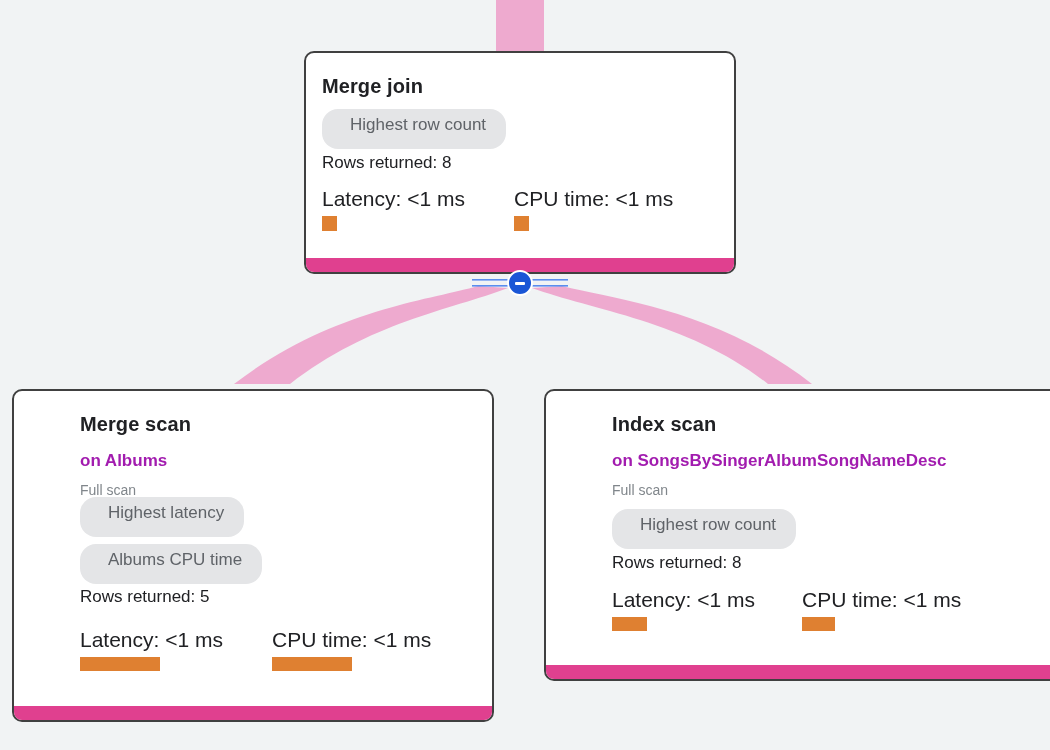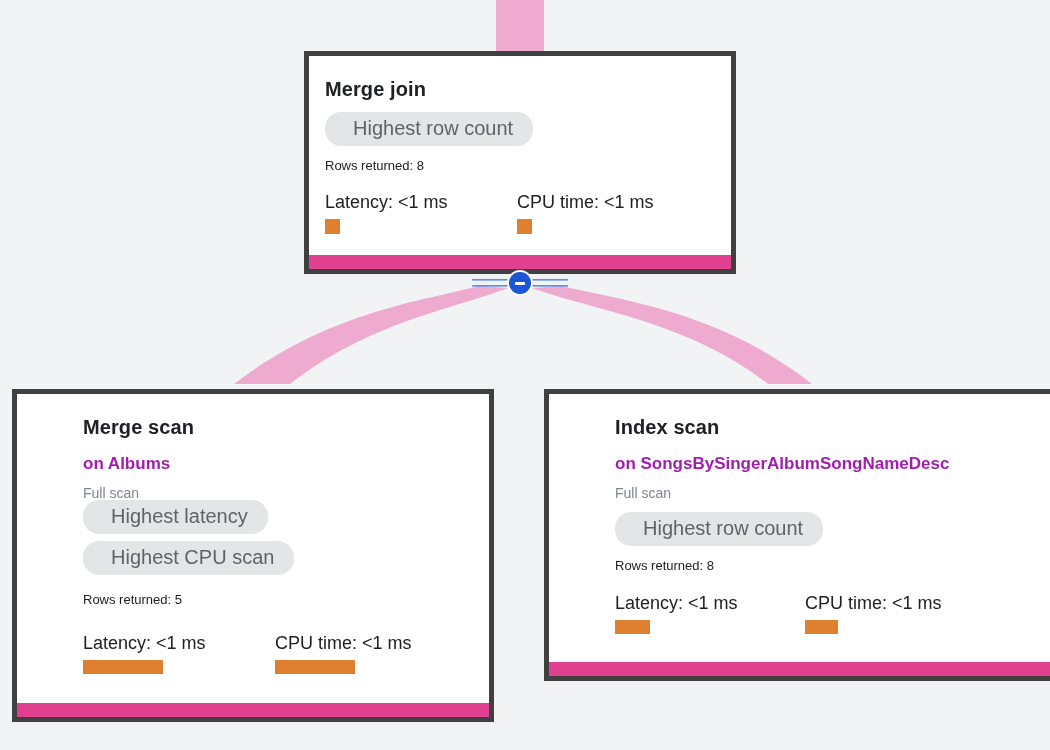--- a/index.html
+++ b/index.html
@@ -29,22 +29,22 @@
     left: 0; top: 0;
     width: 1050px;
     height: 750px;
     z-index: 1;
   }
 
   
   .node-card {
     position: absolute;
     background: #ffffff;
-    border: 5px solid #404040;
-    border-radius: 0;
+    border: 2px solid #404040;
+    border-radius: 10px;
     box-sizing: border-box;
     z-index: 3;
     overflow: hidden;
   }
   .node-bottom-bar {
     position: absolute;
     left: 0;
     bottom: 0;
     width: 100%;
     height: 14px;
@@ -74,43 +74,43 @@
     font-size: 14px;
     font-weight: 400;
     color: #80868b;
     line-height: 23px;
   }
 
   .chip {
     display: inline-block;
     background: #e4e5e7;
     color: #5f6368;
-    font-size: 20px;
+    font-size: 17px;
     line-height: 20px;
     border-radius: 16px;
-    padding: 6px 20px 8px 28px;
+    padding: 6px 20px 14px 28px;
     margin-bottom: 7px;
     white-space: nowrap;
   }
 
   .rows-returned {
-    font-size: 13px;
+    font-size: 17px;
     color: #202124;
     line-height: 24px;
   }
 
   .metrics-row {
     position: relative;
   }
   .metric {
     position: absolute;
     top: 0;
   }
   .metric-label {
-    font-size: 18px;
+    font-size: 21px;
     color: #202124;
     line-height: 22px;
     white-space: nowrap;
   }
   .metric-bar {
     background: #df8031;
     margin-top: 6px;
   }
 
   
@@ -217,21 +217,21 @@
 
       <div class="node-title" style="position:absolute; left:66px; top:21px;">Merge scan</div>
 
       <div class="node-subtitle" style="position:absolute; left:66px; top:58px;">on Albums</div>
 
       <div class="node-scantype" style="position:absolute; left:66px; top:88px;">Full scan</div>
 
       <div style="position:absolute; left:66px; top:106px;">
         <span class="chip">Highest latency</span>
         <br>
-        <span class="chip">Highest CPU scan</span>
+        <span class="chip">Albums CPU time</span>
       </div>
 
       <div class="rows-returned" style="position:absolute; left:66px; top:194px;">Rows returned: 5</div>
 
       <div class="metrics-row" style="position:absolute; left:66px; top:238px; width:400px;">
 
         <div class="metric" style="left:0px;">
           <div class="metric-label">Latency: &lt;1 ms</div>
           <div class="metric-bar" style="width:80px; height:14px;"></div>
         </div>

